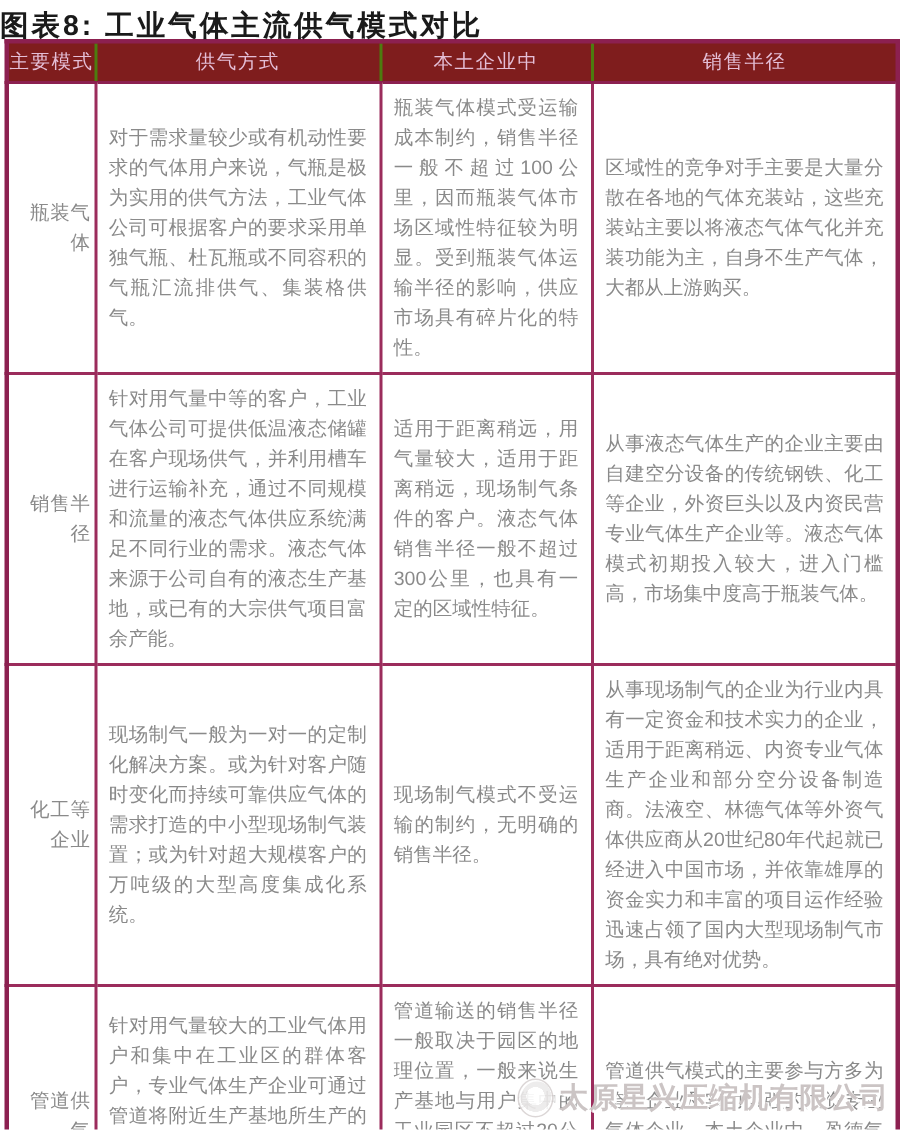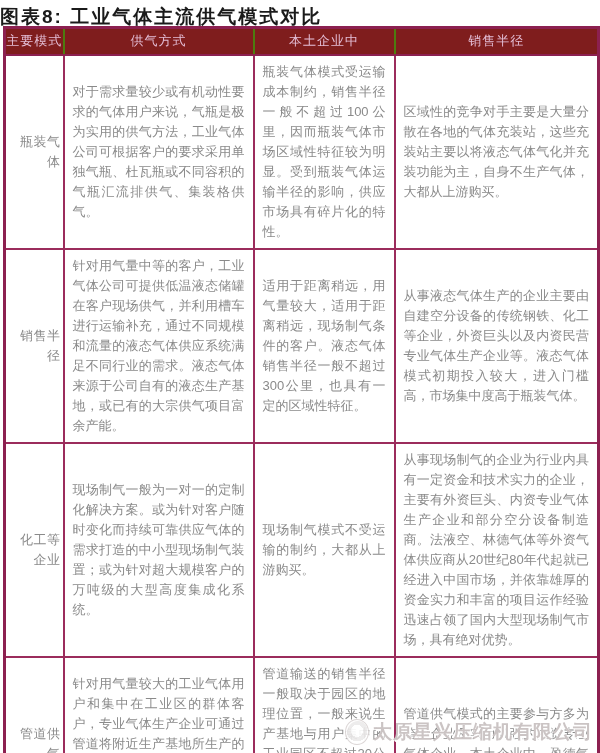--- a/index.html
+++ b/index.html
@@ -119,22 +119,22 @@
     </tr>
     <tr class="r2">
       <td class="mode-cell">销售半径</td>
       <td>针对用气量中等的客户，工业气体公司可提供低温液态储罐在客户现场供气，并利用槽车进行运输补充，通过不同规模和流量的液态气体供应系统满足不同行业的需求。液态气体来源于公司自有的液态生产基地，或已有的大宗供气项目富余产能。</td>
       <td>适用于距离稍远，用气量较大，适用于距离稍远，现场制气条件的客户。液态气体销售半径一般不超过300公里，也具有一定的区域性特征。</td>
       <td>从事液态气体生产的企业主要由自建空分设备的传统钢铁、化工等企业，外资巨头以及内资民营专业气体生产企业等。液态气体模式初期投入较大，进入门槛高，市场集中度高于瓶装气体。</td>
     </tr>
     <tr class="r3">
       <td class="mode-cell">化工等企业</td>
       <td>现场制气一般为一对一的定制化解决方案。或为针对客户随时变化而持续可靠供应气体的需求打造的中小型现场制气装置；或为针对超大规模客户的万吨级的大型高度集成化系统。</td>
-      <td>现场制气模式不受运输的制约，大都从上游购买。</td>
-      <td>从事现场制气的企业为行业内具有一定资金和技术实力的企业，主要有外资巨头、内资专业气体生产企业和部分空分设备制造商。法液空、林德气体等外资气体供应商从20世纪80年代起就已经进入中国市场，并依靠雄厚的资金实力和丰富的项目运作经验迅速占领了国内大型现场制气市场，具有绝对优势。</td>
+      <td>现场制气模式不受运输的制约，无明确的销售半径。</td>
+      <td>从事现场制气的企业为行业内具有一定资金和技术实力的企业，适用于距离稍远、内资专业气体生产企业和部分空分设备制造商。法液空、林德气体等外资气体供应商从20世纪80年代起就已经进入中国市场，并依靠雄厚的资金实力和丰富的项目运作经验迅速占领了国内大型现场制气市场，具有绝对优势。</td>
     </tr>
     <tr class="r4">
       <td class="mode-cell">管道供气</td>
       <td>针对用气量较大的工业气体用户和集中在工业区的群体客户，专业气体生产企业可通过管道将附近生产基地所生产的气体输送至有相关需求的工业园区来实现多个客户同时供气。</td>
       <td>管道输送的销售半径一般取决于园区的地理位置，一般来说生产基地与用户集中的工业园区不超过20公里，或在园区内直接投资现场制气设备进行一对多供气。</td>
       <td>管道供气模式的主要参与方多为跨国企业及实力较强的内资专业气体企业。本土企业中，盈德气体为较大的管道供气企业。</td>
     </tr>
   </tbody>
 </table>
 

